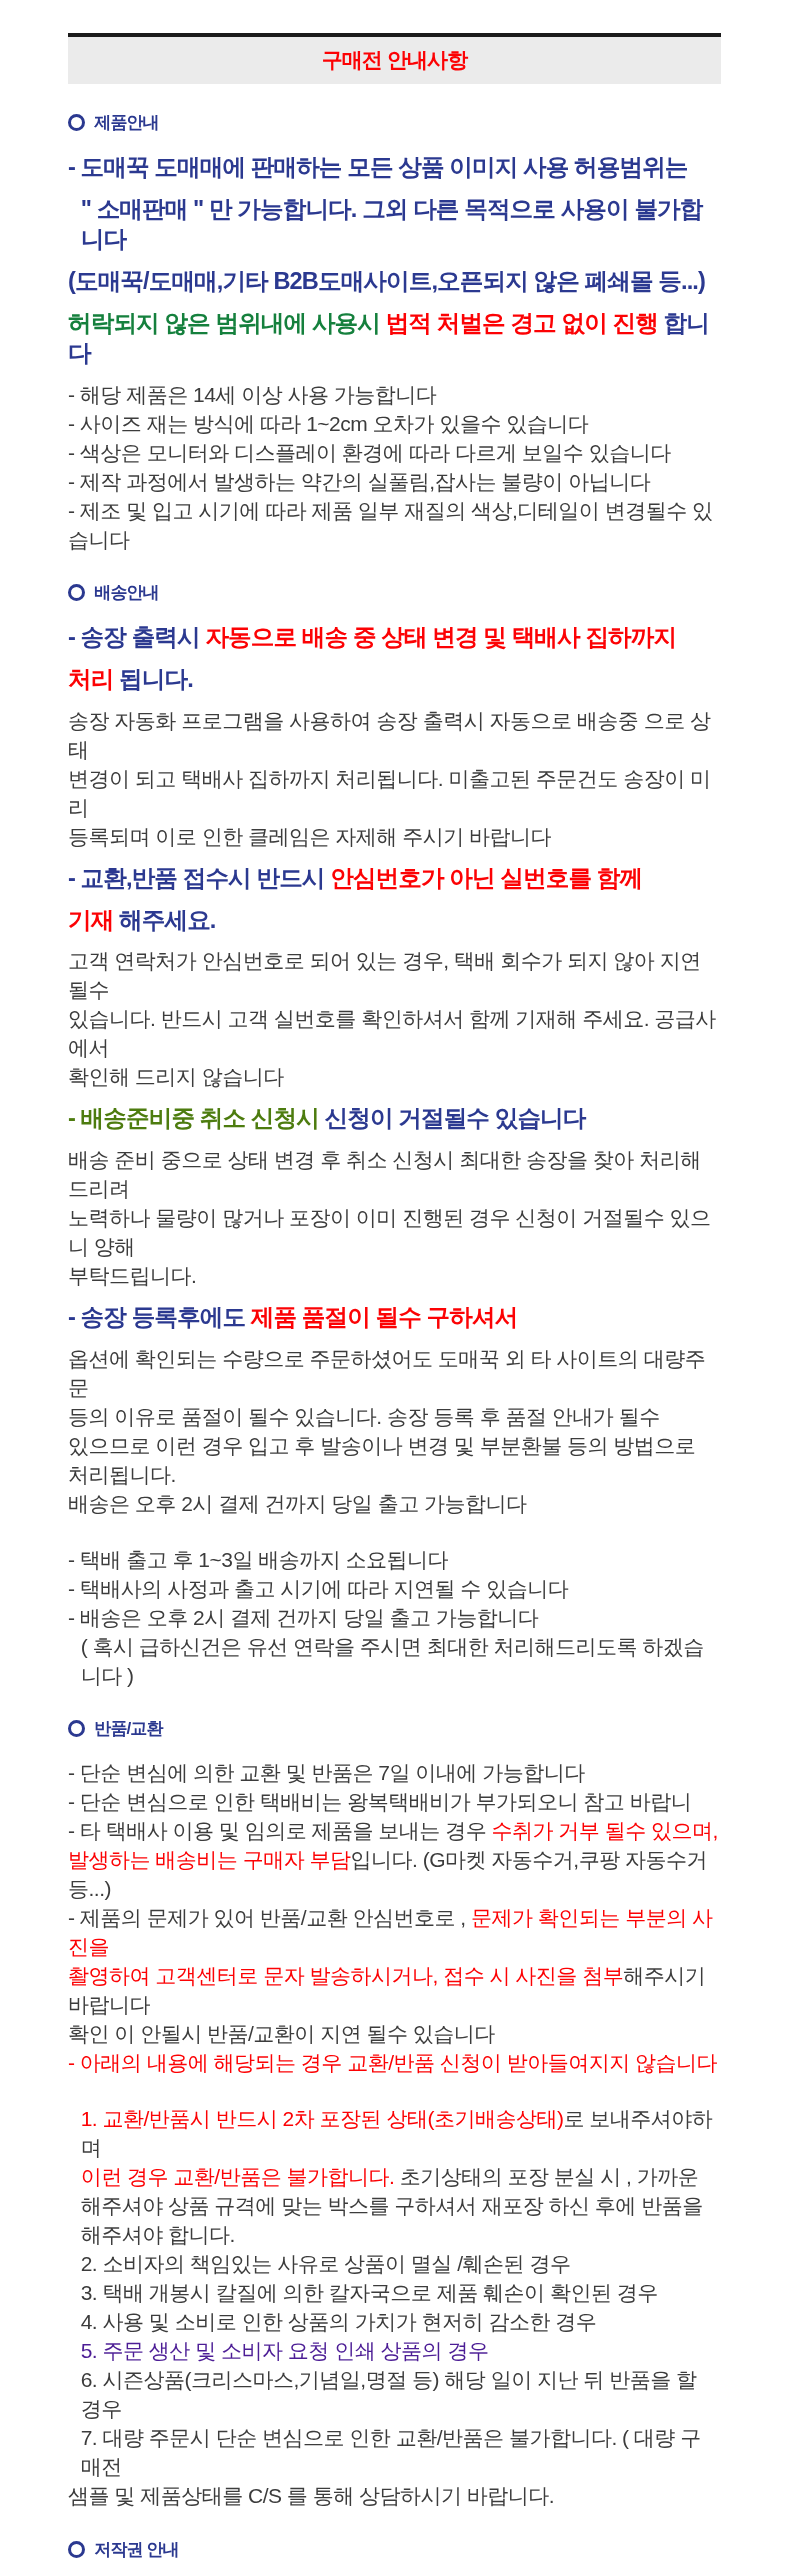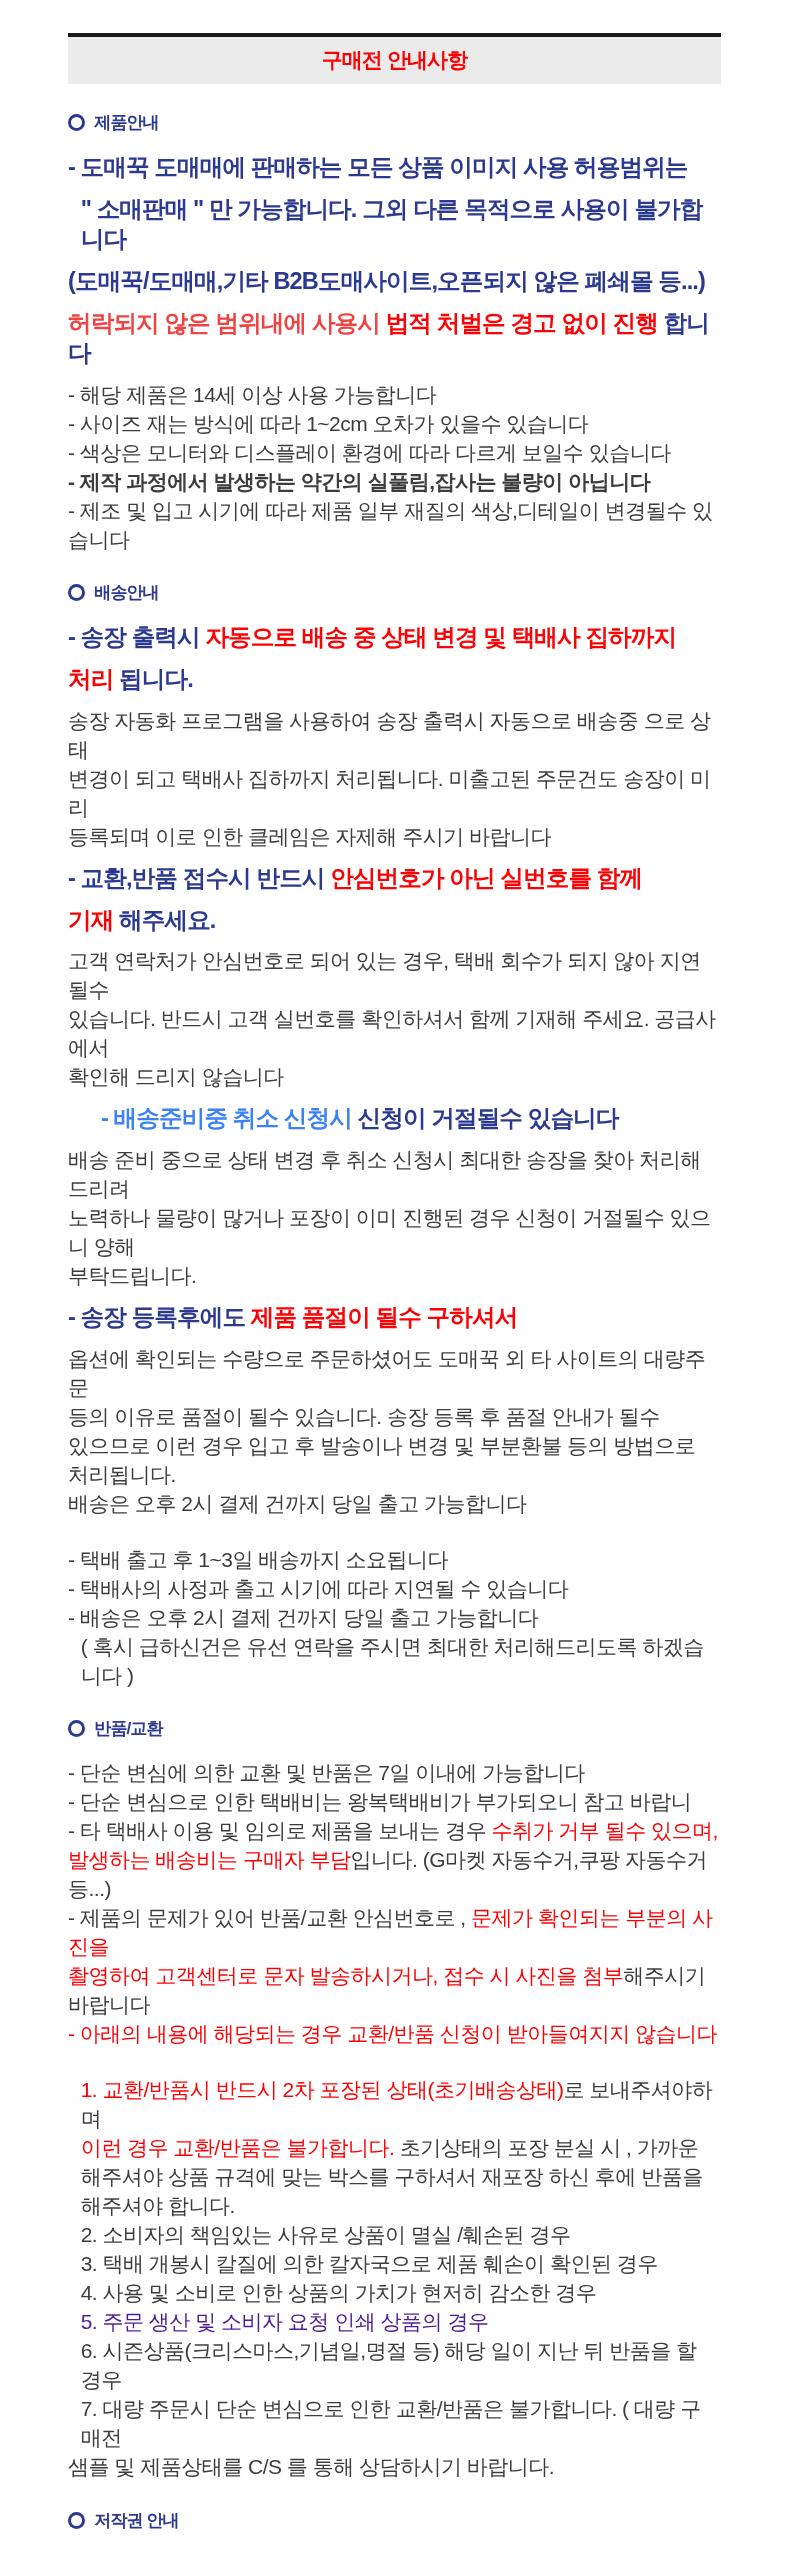--- a/index.html
+++ b/index.html
@@ -36,43 +36,43 @@
   </div>
   <div>
       <div class="section">
         <div class="heading">
           <span class="bullet"></span>
           <span class="heading-text">제품안내</span>
         </div>
         <div class="line em"><span class="seg" style="color: rgb(43, 57, 144);">- 도매꾹 도매매에 판매하는 모든 상품 이미지 사용 허용범위는</span></div>
         <div class="line em ind"><span class="seg" style="color: rgb(43, 57, 144);">" 소매판매 " 만 가능합니다. 그외 다른 목적으로 사용이 불가합니다</span></div>
         <div class="line em"><span class="seg" style="color: rgb(43, 57, 144);">(도매꾹/도매매,기타 B2B도매사이트,오픈되지 않은 폐쇄몰 등...)</span></div>
-        <div class="line em"><span class="seg" style="color: #ef4444;">허락되지 않은 범위내에 사용시 </span><span class="seg" style="color: rgb(252, 2, 4);">법적 처벌은 경고 없이 진행</span><span class="seg" style="color: rgb(43, 57, 144);"> 합니다</span></div>
+        <div class="line em"><span class="seg" style="color: #15803d;">허락되지 않은 범위내에 사용시 </span><span class="seg" style="color: rgb(252, 2, 4);">법적 처벌은 경고 없이 진행</span><span class="seg" style="color: rgb(43, 57, 144);"> 합니다</span></div>
         <div class="line body"><span class="seg" style="color: rgb(60, 60, 60);">- 해당 제품은 14세 이상 사용 가능합니다</span></div>
         <div class="line body"><span class="seg" style="color: rgb(60, 60, 60);">- 사이즈 재는 방식에 따라 1~2cm 오차가 있을수 있습니다</span></div>
         <div class="line body"><span class="seg" style="color: rgb(60, 60, 60);">- 색상은 모니터와 디스플레이 환경에 따라 다르게 보일수 있습니다</span></div>
-        <div class="line body"><span class="seg" style="color: rgb(60, 60, 60); font-weight: bold;">- 제작 과정에서 발생하는 약간의 실풀림,잡사는 불량이 아닙니다</span></div>
+        <div class="line body"><span class="seg" style="color: rgb(60, 60, 60);">- 제작 과정에서 발생하는 약간의 실풀림,잡사는 불량이 아닙니다</span></div>
         <div class="line body"><span class="seg" style="color: rgb(60, 60, 60);">- 제조 및 입고 시기에 따라 제품 일부 재질의 색상,디테일이 변경될수 있습니다</span></div>
       </div>
       <div class="section">
         <div class="heading">
           <span class="bullet"></span>
           <span class="heading-text">배송안내</span>
         </div>
         <div class="line em"><span class="seg" style="color: rgb(43, 57, 144);">- 송장 출력시 </span><span class="seg" style="color: rgb(252, 2, 4);">자동으로 배송 중 상태 변경 및 택배사 집하까지</span></div>
         <div class="line em"><span class="seg" style="color: rgb(252, 2, 4);">처리</span><span class="seg" style="color: rgb(43, 57, 144);"> 됩니다.</span></div>
         <div class="line body"><span class="seg" style="color: rgb(60, 60, 60);">송장 자동화 프로그램을 사용하여 송장 출력시 자동으로 배송중 으로 상태</span></div>
         <div class="line body"><span class="seg" style="color: rgb(60, 60, 60);">변경이 되고 택배사 집하까지 처리됩니다. 미출고된 주문건도 송장이 미리</span></div>
         <div class="line body"><span class="seg" style="color: rgb(60, 60, 60);">등록되며 이로 인한 클레임은 자제해 주시기 바랍니다</span></div>
         <div class="line em"><span class="seg" style="color: rgb(43, 57, 144);">- 교환,반품 접수시 반드시 </span><span class="seg" style="color: rgb(252, 2, 4);">안심번호가 아닌 실번호를 함께</span></div>
         <div class="line em"><span class="seg" style="color: rgb(252, 2, 4);">기재</span><span class="seg" style="color: rgb(43, 57, 144);"> 해주세요.</span></div>
         <div class="line body"><span class="seg" style="color: rgb(60, 60, 60);">고객 연락처가 안심번호로 되어 있는 경우, 택배 회수가 되지 않아 지연될수</span></div>
         <div class="line body"><span class="seg" style="color: rgb(60, 60, 60);">있습니다. 반드시 고객 실번호를 확인하셔서 함께 기재해 주세요. 공급사에서</span></div>
         <div class="line body"><span class="seg" style="color: rgb(60, 60, 60);">확인해 드리지 않습니다</span></div>
-        <div class="line em"><span class="seg" style="color: #3b82f6; margin-left: 33px;">- 배송준비중 취소 신청시 </span><span class="seg" style="color: rgb(43, 57, 144);">신청이 거절될수 있습니다</span></div>
+        <div class="line em"><span class="seg" style="color: #4d7c0f;">- 배송준비중 취소 신청시 </span><span class="seg" style="color: rgb(43, 57, 144);">신청이 거절될수 있습니다</span></div>
         <div class="line body"><span class="seg" style="color: rgb(60, 60, 60);">배송 준비 중으로 상태 변경 후 취소 신청시 최대한 송장을 찾아 처리해 드리려</span></div>
         <div class="line body"><span class="seg" style="color: rgb(60, 60, 60);">노력하나 물량이 많거나 포장이 이미 진행된 경우 신청이 거절될수 있으니 양해</span></div>
         <div class="line body"><span class="seg" style="color: rgb(60, 60, 60);">부탁드립니다.</span></div>
         <div class="line em"><span class="seg" style="color: rgb(43, 57, 144);">- 송장 등록후에도 </span><span class="seg" style="color: rgb(252, 2, 4);">제품 품절이 될수 구하셔서</span></div>
         <div class="line body"><span class="seg" style="color: rgb(60, 60, 60);">옵션에 확인되는 수량으로 주문하셨어도 도매꾹 외 타 사이트의 대량주문</span></div>
         <div class="line body"><span class="seg" style="color: rgb(60, 60, 60);">등의 이유로 품절이 될수 있습니다. 송장 등록 후 품절 안내가 될수</span></div>
         <div class="line body"><span class="seg" style="color: rgb(60, 60, 60);">있으므로 이런 경우 입고 후 발송이나 변경 및 부분환불 등의 방법으로</span></div>
         <div class="line body"><span class="seg" style="color: rgb(60, 60, 60);">처리됩니다.</span></div>
         <div class="line body"><span class="seg" style="color: rgb(60, 60, 60); margin-top: 40px;">배송은 오후 2시 결제 건까지 당일 출고 가능합니다</span></div>
         <div class="spacer"></div>
@@ -85,20 +85,21 @@
         <div class="heading">
           <span class="bullet"></span>
           <span class="heading-text">반품/교환</span>
         </div>
         <div class="line body"><span class="seg" style="color: rgb(60, 60, 60);">- 단순 변심에 의한 교환 및 반품은 7일 이내에 가능합니다</span></div>
         <div class="line body"><span class="seg" style="color: rgb(60, 60, 60);">- 단순 변심으로 인한 택배비는 왕복택배비가 부가되오니 참고 바랍니</span></div>
         <div class="line body"><span class="seg" style="color: rgb(60, 60, 60);">- 타 택배사 이용 및 임의로 제품을 보내는 경우 </span><span class="seg" style="color: rgb(252, 2, 4);">수취가 거부 될수 있으며,</span></div>
         <div class="line body"><span class="seg" style="color: rgb(252, 2, 4);">발생하는 배송비는 구매자 부담</span><span class="seg" style="color: rgb(60, 60, 60);">입니다. (G마켓 자동수거,쿠팡 자동수거 등...)</span></div>
         <div class="line body"><span class="seg" style="color: rgb(60, 60, 60);">- 제품의 문제가 있어 반품/교환 안심번호로 , </span><span class="seg" style="color: rgb(252, 2, 4);">문제가 확인되는 부분의 사진을</span></div>
         <div class="line body"><span class="seg" style="color: rgb(252, 2, 4);">촬영하여 고객센터로 문자 발송하시거나, 접수 시 사진을 첨부</span><span class="seg" style="color: rgb(60, 60, 60);">해주시기 바랍니다</span></div>
+        <div class="line body"><span class="seg" style="color: rgb(60, 60, 60);">확인 이 안될시 반품/교환이 지연 될수 있습니다</span></div>
         <div class="line body"><span class="seg" style="color: rgb(252, 2, 4);">- 아래의 내용에 해당되는 경우 교환/반품 신청이 받아들여지지 않습니다</span></div>
         <div class="spacer"></div>
         <div class="line body ind"><span class="seg" style="color: rgb(252, 2, 4);">1. 교환/반품시 반드시 2차 포장된 상태(초기배송상태)</span><span class="seg" style="color: rgb(60, 60, 60);">로 보내주셔야하며</span></div>
         <div class="line body ind"><span class="seg" style="color: rgb(252, 2, 4);">이런 경우 교환/반품은 불가합니다. </span><span class="seg" style="color: rgb(60, 60, 60);">초기상태의 포장 분실 시 , 가까운</span></div>
         <div class="line body ind"><span class="seg" style="color: rgb(60, 60, 60);">해주셔야 상품 규격에 맞는 박스를 구하셔서 재포장 하신 후에 반품을</span></div>
         <div class="line body ind"><span class="seg" style="color: rgb(60, 60, 60);">해주셔야 합니다.</span></div>
         <div class="line body ind"><span class="seg" style="color: rgb(60, 60, 60);">2. 소비자의 책임있는 사유로 상품이 멸실 /훼손된 경우</span></div>
         <div class="line body ind"><span class="seg" style="color: rgb(60, 60, 60);">3. 택배 개봉시 칼질에 의한 칼자국으로 제품 훼손이 확인된 경우</span></div>
         <div class="line body ind"><span class="seg" style="color: rgb(60, 60, 60);">4. 사용 및 소비로 인한 상품의 가치가 현저히 감소한 경우</span></div>
         <div class="line body ind"><span class="seg" style="color: #4c1d95;">5. 주문 생산 및 소비자 요청 인쇄 상품의 경우</span></div>

